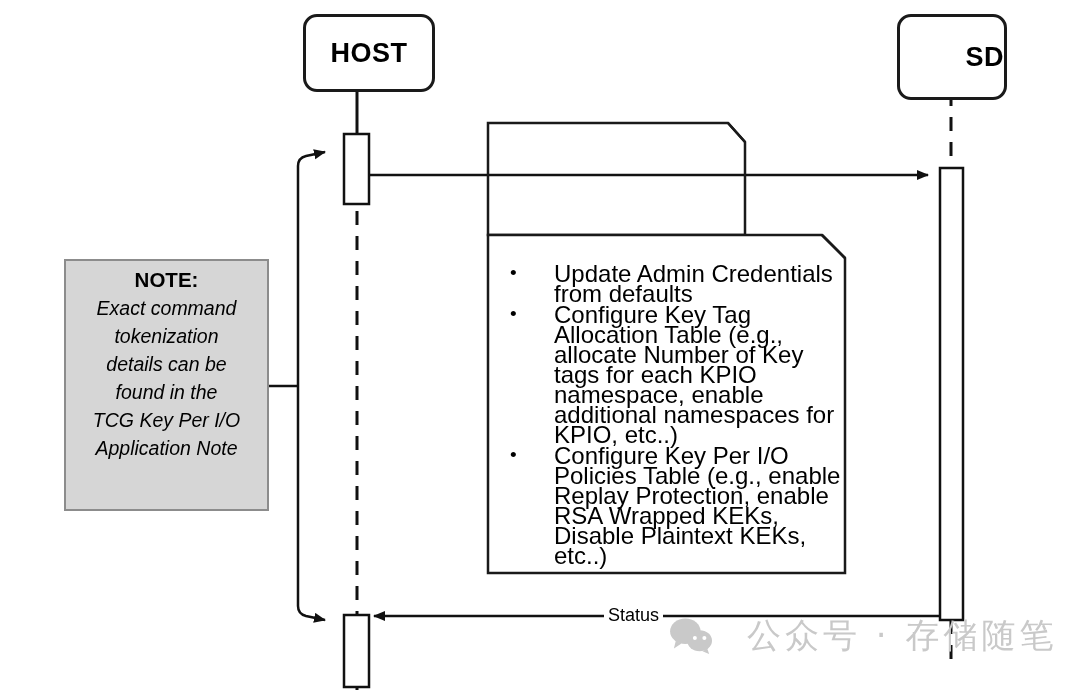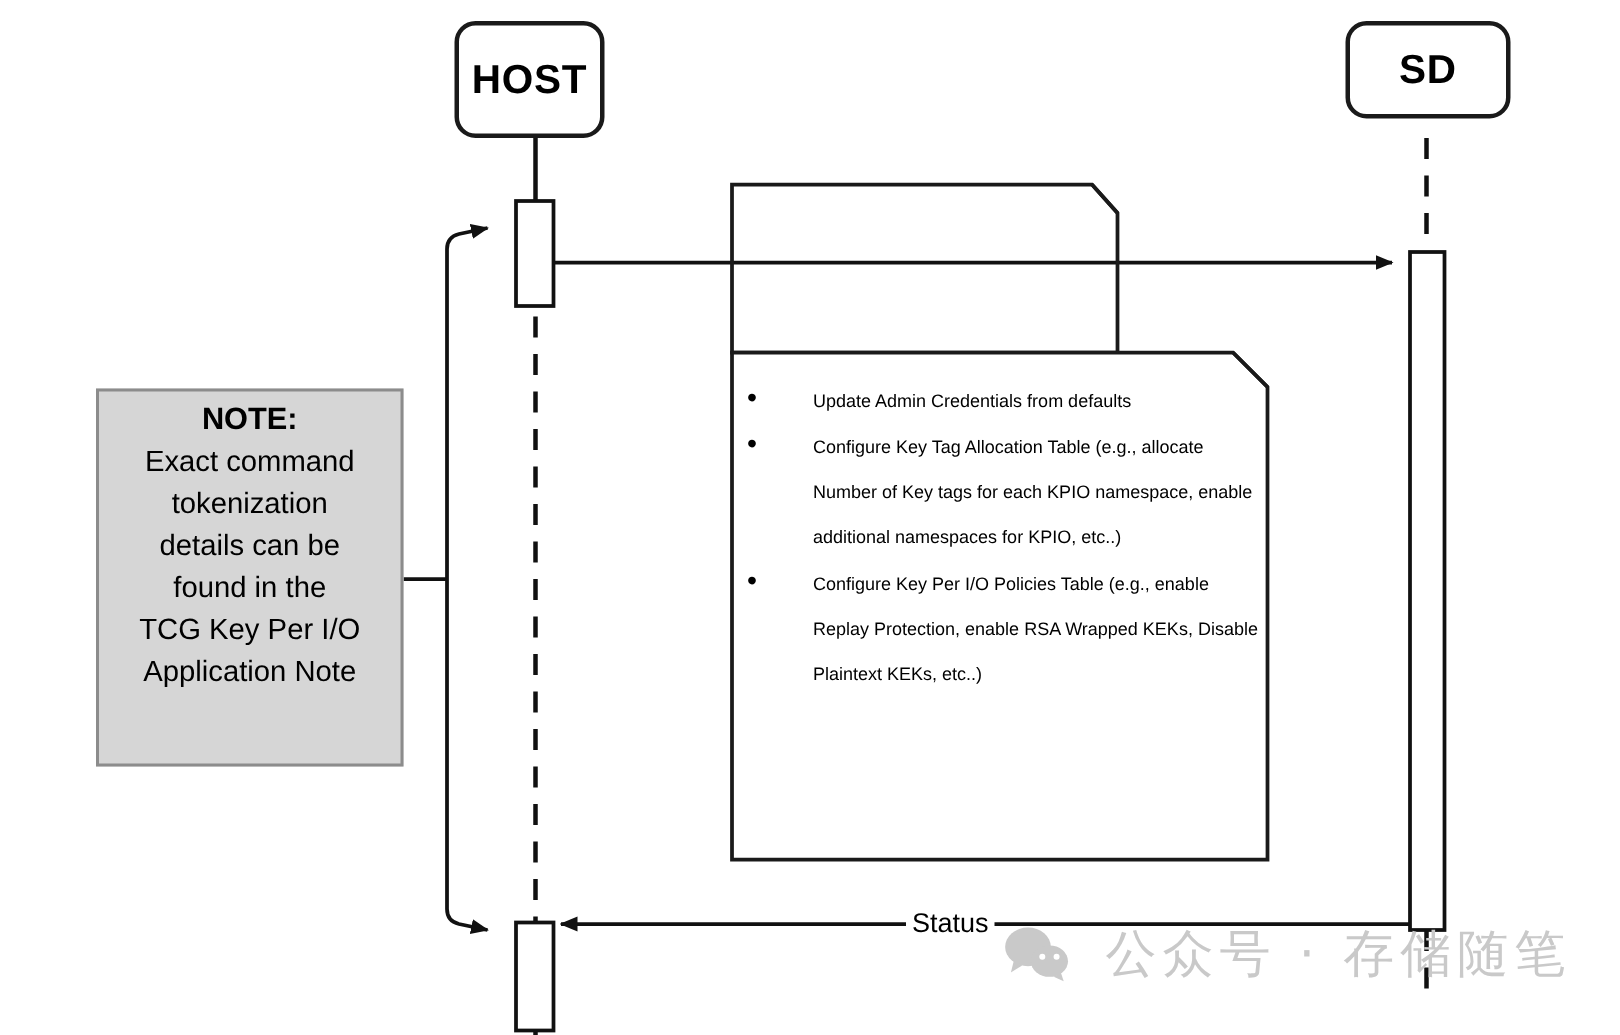--- a/index.html
+++ b/index.html
@@ -34,22 +34,22 @@
     border-radius: 14px;
     display: flex;
     align-items: center;
     justify-content: center;
     font-weight: bold;
     font-size: 27px;
     letter-spacing: 0.5px;
     color: #000;
     box-sizing: border-box;
   }
-  #host-head { left: 303px; top: 14px;  width: 100px; height: 78px; }
-  #sd-head   { left: 897px; top: 14px;  width: 110px; height: 65px; }
+  #host-head { left: 303px; top: 14px;  width: 132px; height: 78px; }
+  #sd-head   { left: 897px; top: 14px;  width: 110px; height: 86px; justify-content: flex-end; }
 
   
   #note-box {
     position: absolute;
     left: 64px;
     top: 259px;
     width: 205px;
     height: 252px;
     background: #d6d6d6;
     border: 2px solid #8c8c8c;
@@ -63,43 +63,44 @@
     line-height: 28px;
     padding: 4px 6px;
   }
   #note-box .note-title {
     font-weight: bold;
     font-size: 20.5px;
     line-height: 29px;
   }
   #note-box .note-body {
     white-space: pre-line;
+    font-style: italic;
   }
 
   
   #msg-note-text {
     position: absolute;
     left: 404px;
     top: 140px;
     width: 500px;
     text-align: center;
     font-size: 19px;
     line-height: 27px;
     white-space: pre-line;
   }
 
   
   #bullet-list {
     position: absolute;
     left: 494px;
     top: 252px;
     width: 348px;
-    font-size: 12px;
-    line-height: 30px;
-    margin: 0;
+    font-size: 24px;
+    line-height: 20px;
+    margin: 12px;
     padding: 0;
     list-style: none;
     box-sizing: border-box;
   }
   #bullet-list li {
     position: relative;
     padding-left: 48px;
     margin-bottom: 1px;
   }
   #bullet-list li::before {
@@ -122,21 +123,21 @@
     white-space: nowrap;
   }
 
   
   #watermark {
     position: absolute;
     left: 669px;
     top: 613px;
     display: flex;
     align-items: center;
-    gap: 22px;
+    gap: 32px;
     color: #c9c9c9;
     font-size: 34px;
     letter-spacing: 4px;
     font-family: "DejaVu Sans", sans-serif;
     pointer-events: none;
     user-select: none;
   }
   #watermark .wm-logo {
     width: 46px;
     height: 40px;

